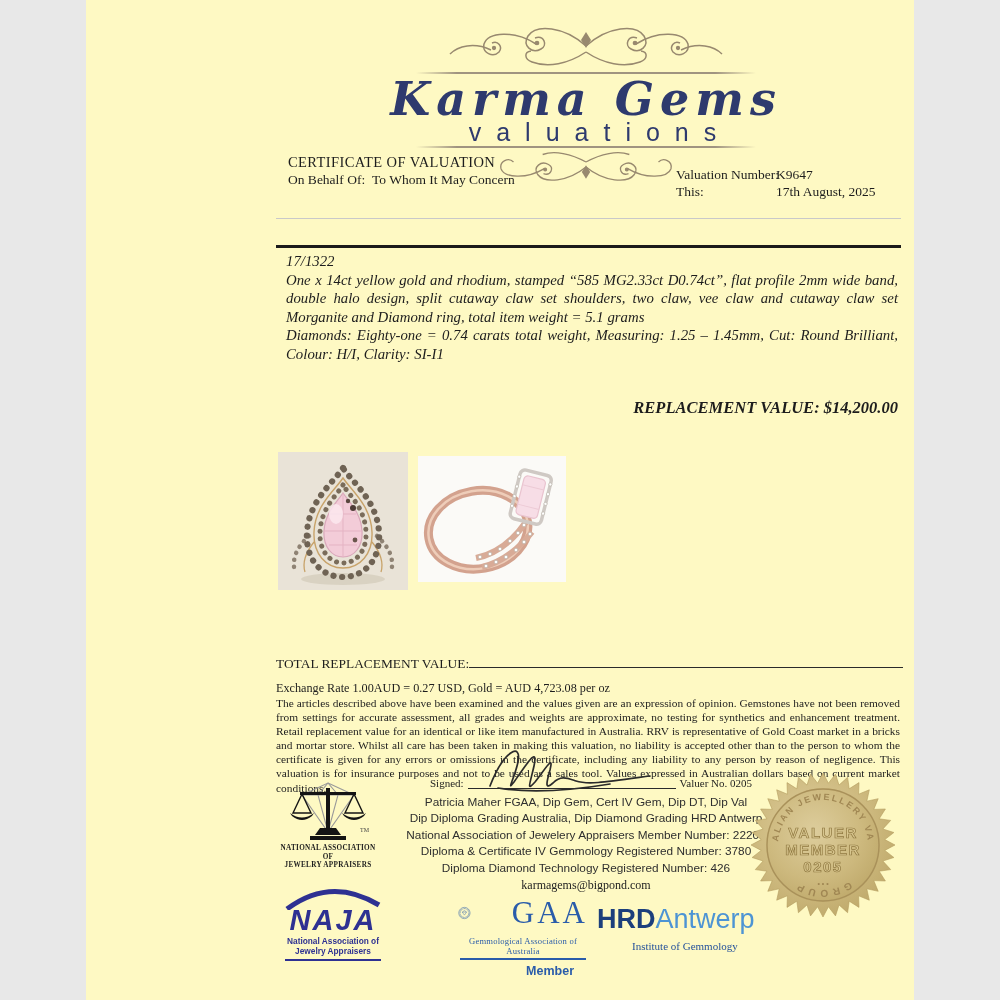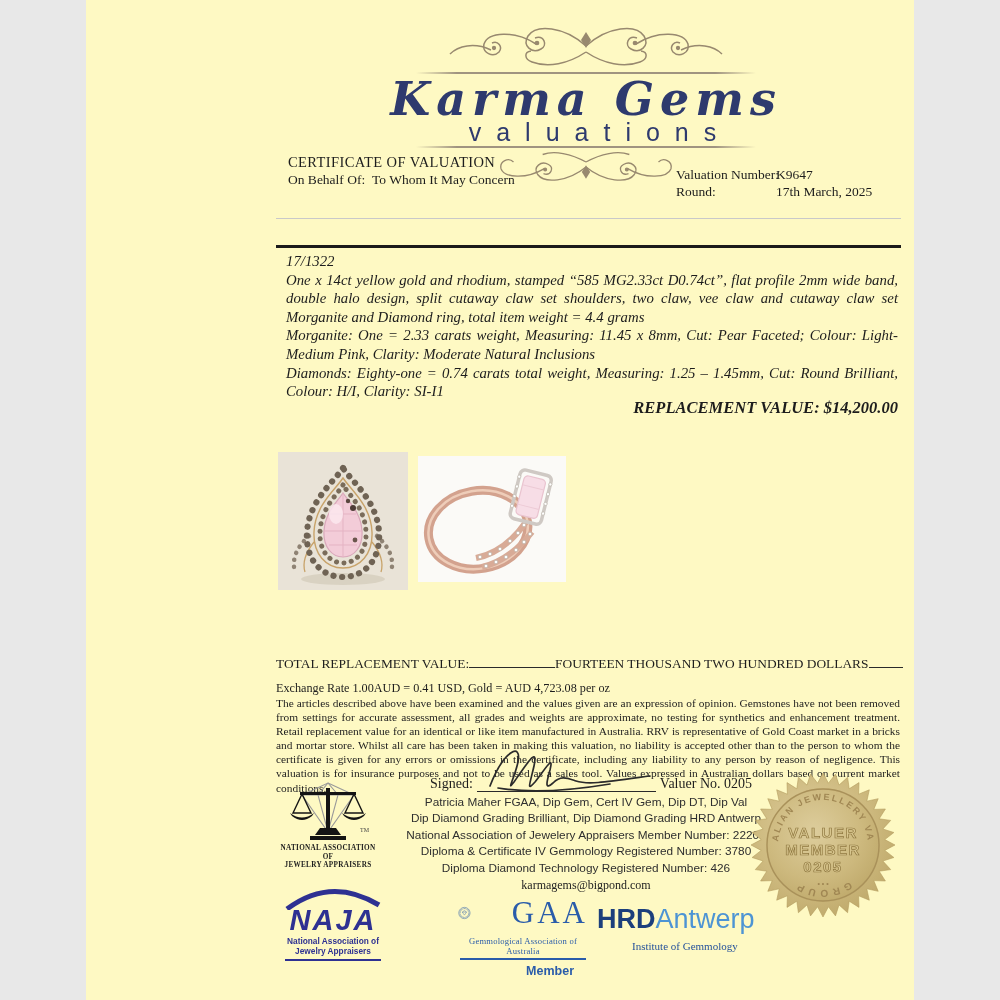--- a/index.html
+++ b/index.html
@@ -27,21 +27,21 @@
   .desc p{margin:0;}
   .repl-value{font-style:italic;font-weight:bold;font-size:16.5px;text-align:right;width:612px;}
 
   
   .total-line{display:flex;align-items:baseline;width:627px;font-size:13.4px;white-space:nowrap;}
   .uline{display:inline-block;border-bottom:1.2px solid #2a2a2a;height:12px;}
   .exch{font-size:12.2px;}
   .legal{font-size:11.4px;line-height:14.1px;width:624px;text-align:justify;}
 
   
-  .signed-row{display:flex;align-items:flex-end;width:322px;font-size:14px;white-space:nowrap;}
+  .signed-row{display:flex;align-items:center;width:322px;font-size:11px;white-space:nowrap;}
   .cred{font-family:"Liberation Sans",sans-serif;font-size:11.8px;line-height:16.4px;
         color:#2f2f2f;text-align:center;width:400px;}
   .cred .email{font-family:"Liberation Serif",serif;font-size:12px;color:#222;margin-top:1px;}
 
   
   .scales-cap{font-size:7.2px;font-weight:bold;letter-spacing:.3px;text-align:center;line-height:8.5px;}
   .naja-word{font-family:"Liberation Sans",sans-serif;font-weight:bold;font-style:italic;
      font-size:29px;color:#2e3192;letter-spacing:2px;}
   .naja-cap{font-family:"Liberation Sans",sans-serif;font-weight:bold;font-size:8.3px;
      color:#2e3192;text-align:center;line-height:9.5px;}
@@ -88,30 +88,29 @@
       <use href="#ornB" transform="translate(300,0) scale(-1,1)"></use>
       <path d="M150,10 l5,8 -5,8 -5,-8 z" fill="#8d7d66" stroke="none"></path>
     </g>
   </svg>
 
   <div class="abs cert-title" style="left:202px;top:154px;">CERTIFICATE OF VALUATION</div>
   <div class="abs cert-row" style="left:202px;top:172px;">On Behalf Of:</div>
   <div class="abs cert-row" style="left:286px;top:172px;">To Whom It May Concern</div>
   <div class="abs cert-row" style="left:590px;top:167px;">Valuation Number:</div>
   <div class="abs cert-row" style="left:690px;top:167px;">K9647</div>
-  <div class="abs cert-row" style="left:590px;top:184px;">Round:</div>
-  <div class="abs cert-row" style="left:690px;top:184px;">17th March, 2025</div>
+  <div class="abs cert-row" style="left:590px;top:184px;">This:</div>
+  <div class="abs cert-row" style="left:690px;top:184px;">17th August, 2025</div>
 
   <div class="abs rule-thin" style="left:190px;top:218px;width:625px;"></div>
   <div class="abs rule-thick" style="left:190px;top:245px;width:625px;"></div>
 
   <div class="abs desc" style="left:200px;top:252px;">
     <p>17/1322</p>
-    <p>One x 14ct yellow gold and rhodium, stamped “585 MG2.33ct D0.74ct”, flat profile 2mm wide band, double halo design, split cutaway claw set shoulders, two claw, vee claw and cutaway claw set Morganite and Diamond ring, total item weight = 4.4 grams</p>
-    <p>Morganite: One = 2.33 carats weight, Measuring: 11.45 x 8mm, Cut: Pear Faceted; Colour: Light-Medium Pink, Clarity: Moderate Natural Inclusions</p>
+    <p>One x 14ct yellow gold and rhodium, stamped “585 MG2.33ct D0.74ct”, flat profile 2mm wide band, double halo design, split cutaway claw set shoulders, two claw, vee claw and cutaway claw set Morganite and Diamond ring, total item weight = 5.1 grams</p>
     <p>Diamonds: Eighty-one = 0.74 carats total weight, Measuring: 1.25 – 1.45mm, Cut: Round Brilliant, Colour: H/I, Clarity: SI-I1</p>
   </div>
   <div class="abs repl-value" style="left:200px;top:398px;">REPLACEMENT VALUE: $14,200.00</div>
 
   <svg class="abs" style="left:192px;top:452px;" width="130" height="138" viewBox="0 0 130 138">
     <rect width="130" height="138" fill="#e9e3d7"></rect>
     <ellipse cx="65" cy="127" rx="42" ry="6" fill="#d9d2c2"></ellipse>
 
     <path d="M31,84 C20,94 13,106 17,120" fill="none" stroke="#8f8374" stroke-width="4.5" stroke-dasharray="0.1 7" stroke-linecap="round"></path>
     <path d="M99,84 C110,94 117,106 113,120" fill="none" stroke="#8f8374" stroke-width="4.5" stroke-dasharray="0.1 7" stroke-linecap="round"></path>
@@ -169,42 +168,41 @@
           <circle cx="128" cy="34" r="1.6"></circle>
         <circle cx="128" cy="44" r="1.6"></circle>
           <circle cx="128" cy="54" r="1.6"></circle>
       </g>
     </g>
   </svg>
 
   <div class="abs total-line" style="left:190px;top:655px;">
     <span>TOTAL REPLACEMENT VALUE:</span>
       <span class="uline" style="width:86px;"></span>
-      <span>FOURTEEN THOUSAND TWO HUNDRED DOLLARS</span>
       <span class="uline" style="flex:1;"></span>
   </div>
 
-  <div class="abs exch" style="left:190px;top:681px;">Exchange Rate 1.00AUD = 0.41 USD, Gold = AUD 4,723.08 per oz</div>
+  <div class="abs exch" style="left:190px;top:681px;">Exchange Rate 1.00AUD = 0.27 USD, Gold = AUD 4,723.08 per oz</div>
   <div class="abs legal" style="left:190px;top:696px;">The articles described above have been examined and the values given are an expression of opinion. Gemstones have not been removed from settings for accurate assessment, all grades and weights are approximate, no testing for synthetics and enhancement treatment. Retail replacement value for an identical or like item manufactured in Australia. RRV is representative of Gold Coast market in a bricks and mortar store. Whilst all care has been taken in making this valuation, no liability is accepted other than to the person to whom the certificate is given for any errors or omissions in the certificate, including any liability to any person by reason of negligence. This valuation is for insurance purposes and not to be used as a sales tool. Values expressed in Australian dollars based on current market conditions.</div>
 
   <div class="abs signed-row" style="left:344px;top:776px;">
     <span>Signed:</span>
       <span class="uline" style="flex:1;margin:0 4px;"></span>
       <span>Valuer No. 0205</span>
   </div>
   <svg class="abs" style="left:398px;top:740px;" width="172" height="52" viewBox="0 0 172 52">
     <g fill="none" stroke="#2b2b2b" stroke-width="1.7" stroke-linecap="round">
       <path d="M6,46 C20,10 38,2 34,22 C30,40 22,52 30,42 C44,22 54,6 50,26 C46,44 42,52 51,42 C62,28 70,14 66,30 C62,44 61,50 69,43 C77,35 83,38 92,41 C104,45 122,42 166,36"></path>
       <path d="M14,48 C50,54 90,50 126,44"></path>
     </g>
   </svg>
 
   <div class="abs cred" style="left:300px;top:794px;">
     <div>Patricia Maher FGAA, Dip Gem, Cert IV Gem, Dip DT, Dip Val</div>
-    <div>Dip Diamond Grading Brilliant, Dip Diamond Grading HRD Antwerp</div>
+    <div>Dip Diploma Grading Australia, Dip Diamond Grading HRD Antwerp</div>
     <div>National Association of Jewelery Appraisers Member Number: 22203</div>
     <div>Diploma &amp; Certificate IV Gemmology Registered Number: 3780</div>
     <div>Diploma Diamond Technology Registered Number: 426</div>
     <div class="email">karmagems@bigpond.com</div>
   </div>
 
   <div class="abs" style="left:192px;top:780px;width:100px;">
     <svg width="100" height="64" viewBox="0 0 100 64" style="display:block;margin:0 auto;">
       <g fill="none" stroke="#9a9a9a" stroke-width="1.1">
         <path d="M50,3 L76,15 L50,52 L24,15 Z"></path>

